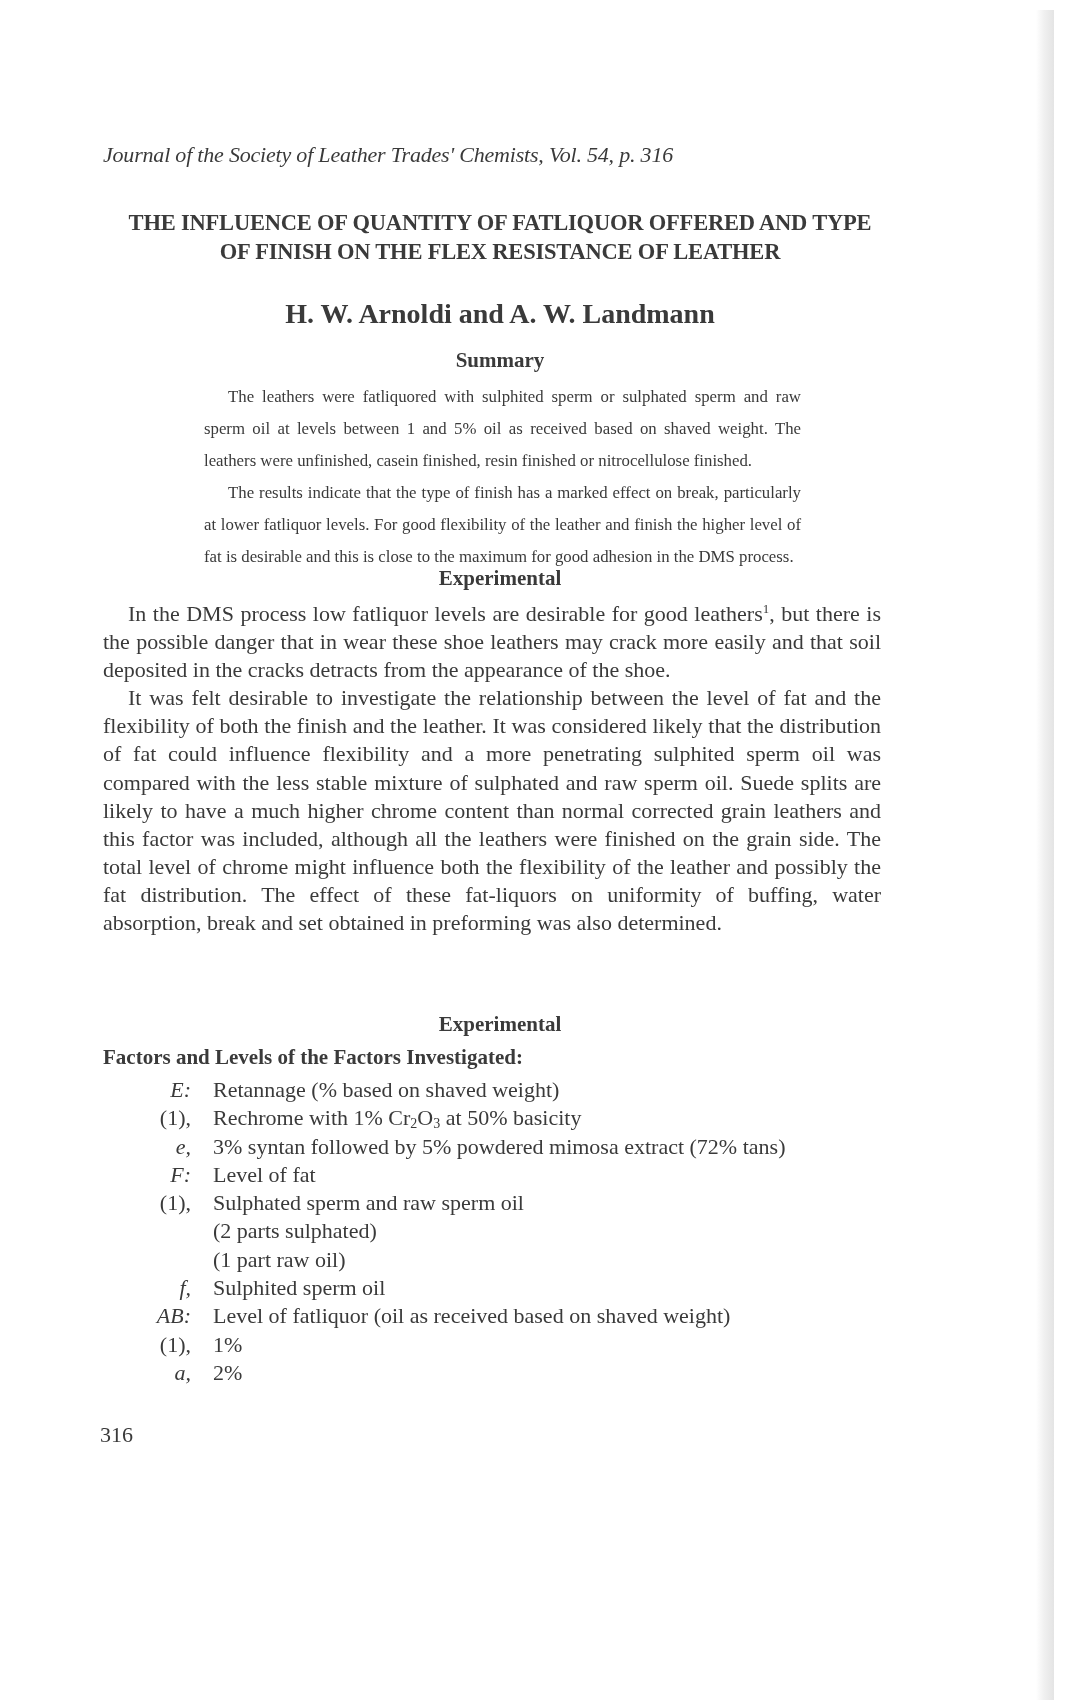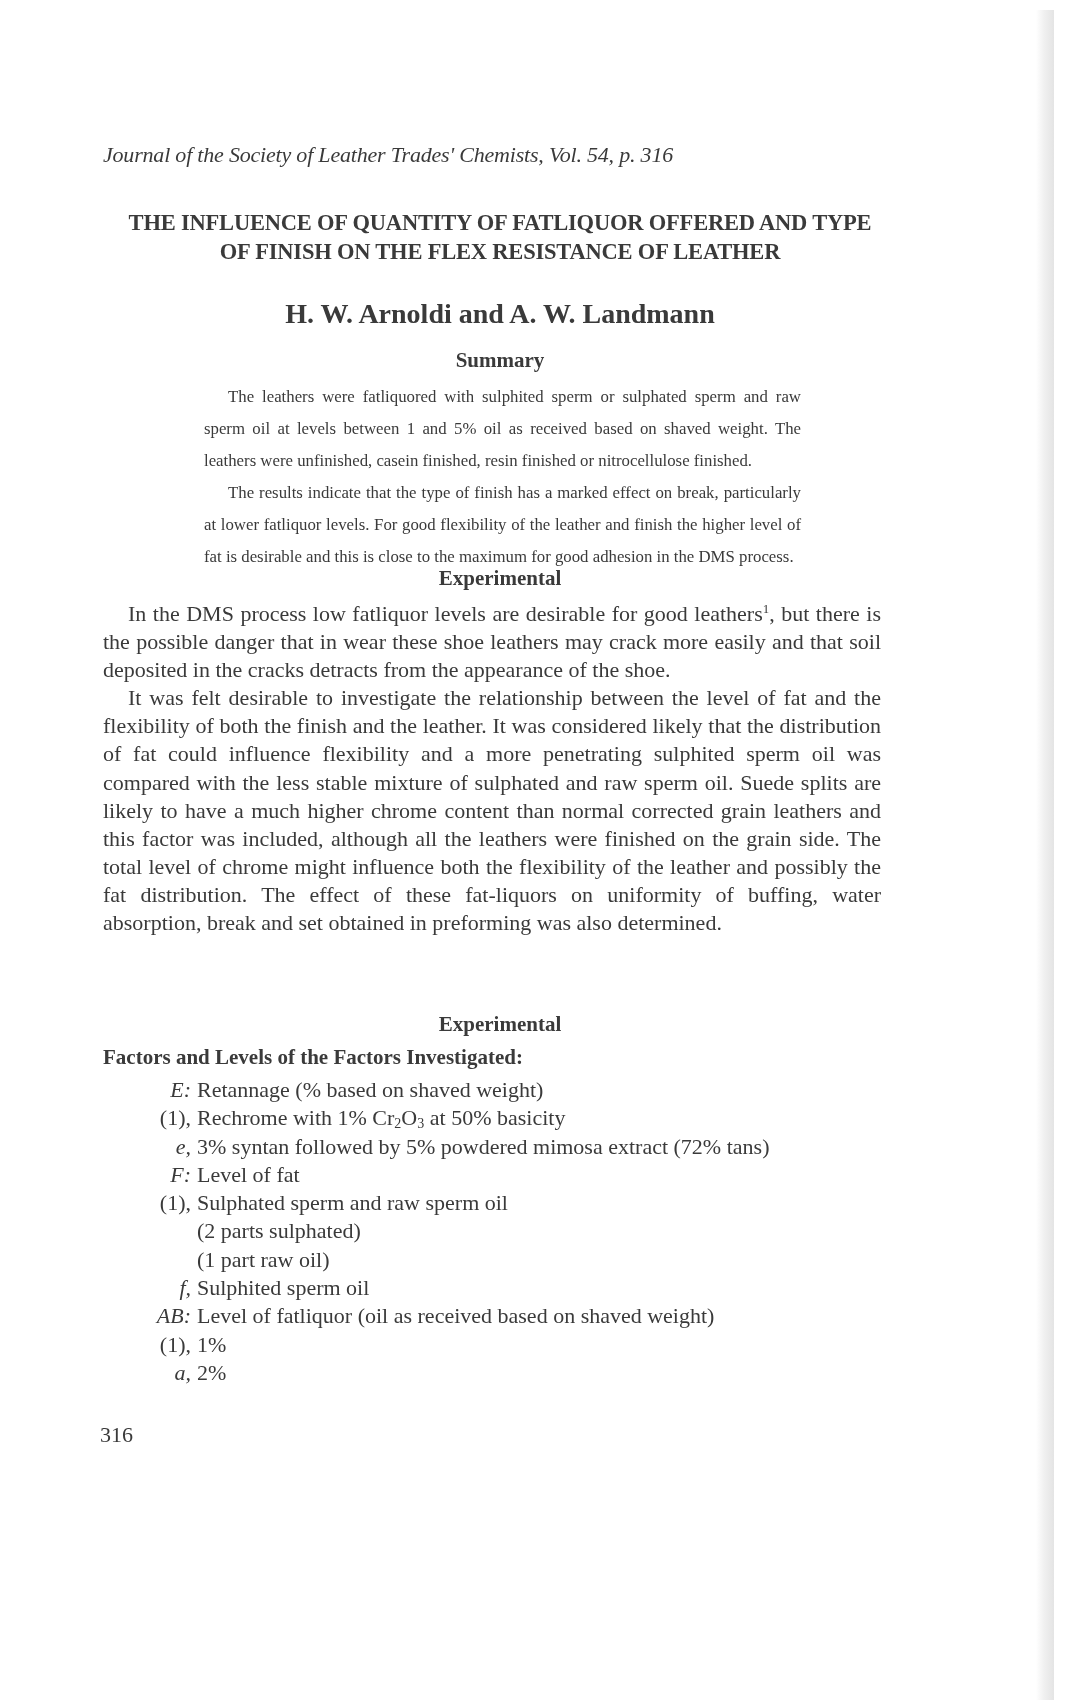--- a/index.html
+++ b/index.html
@@ -38,21 +38,21 @@
   .h-exp { position: absolute; left: 100px; top: 1012px; width: 800px; text-align: center;
          font-weight: bold; font-size: 21px; }
 
   .h-factors { position: absolute; left: 103px; top: 1045px; font-weight: bold; font-size: 21px; }
 
   .factors { position: absolute; left: 103px; top: 1076px; width: 800px; font-size: 22px;
          line-height: 28.3px; }
   .frow { display: flex; }
   .fkey { width: 94px; text-align: right; padding-right: 6px; box-sizing: border-box; white-space: nowrap; }
   .fkey.it { font-style: italic; }
-  .fval { white-space: nowrap; }
+  .fval { white-space: nowrap; margin-left: 16px; }
   sub { font-size: 14px; vertical-align: -3px; line-height: 0; }
 
   .pagenum { position: absolute; left: 100px; top: 1422px; width: 800px; 
          font-size: 22px; }
 </style>
 </head>
 <body>
 
 <div class="edge-shadow"></div>
 

